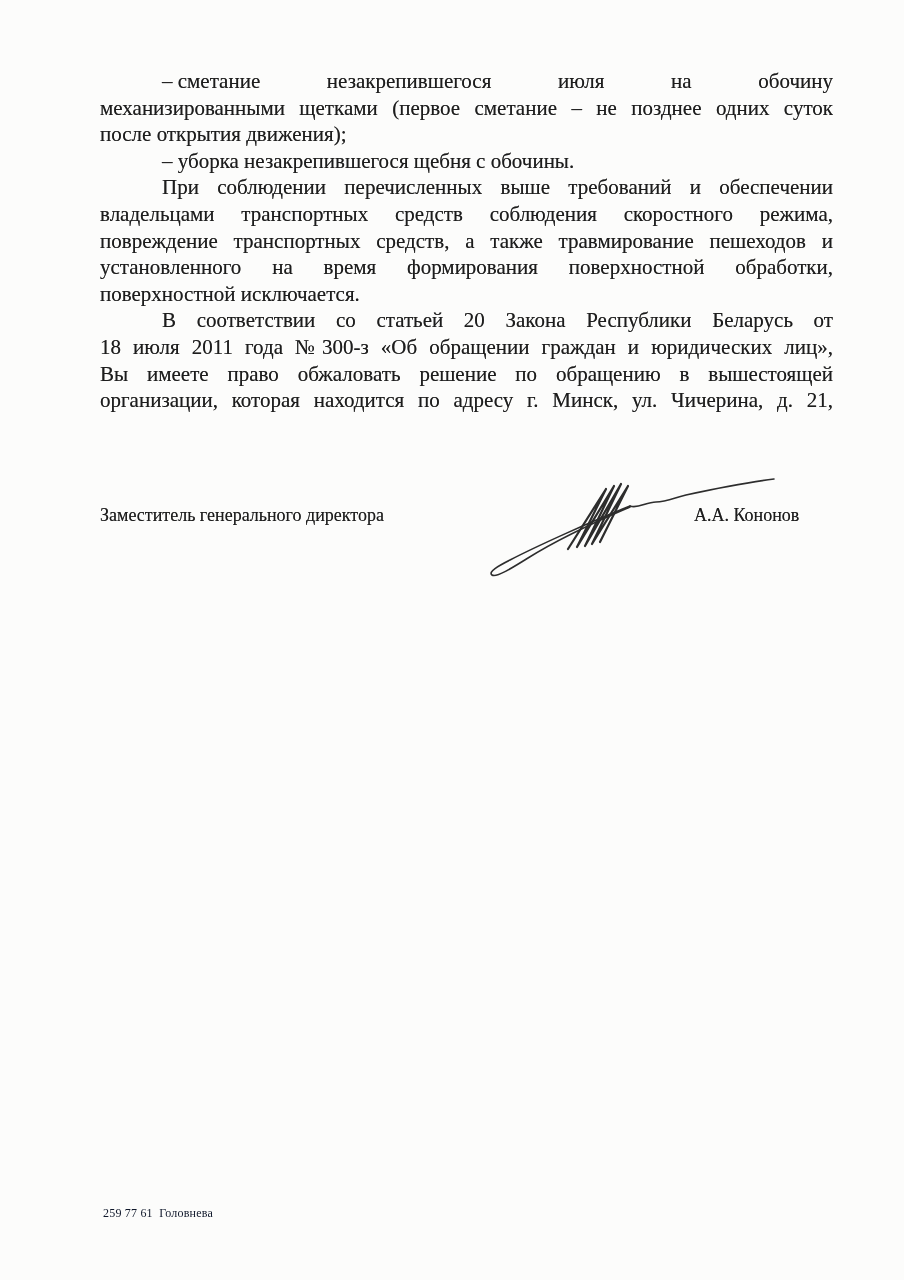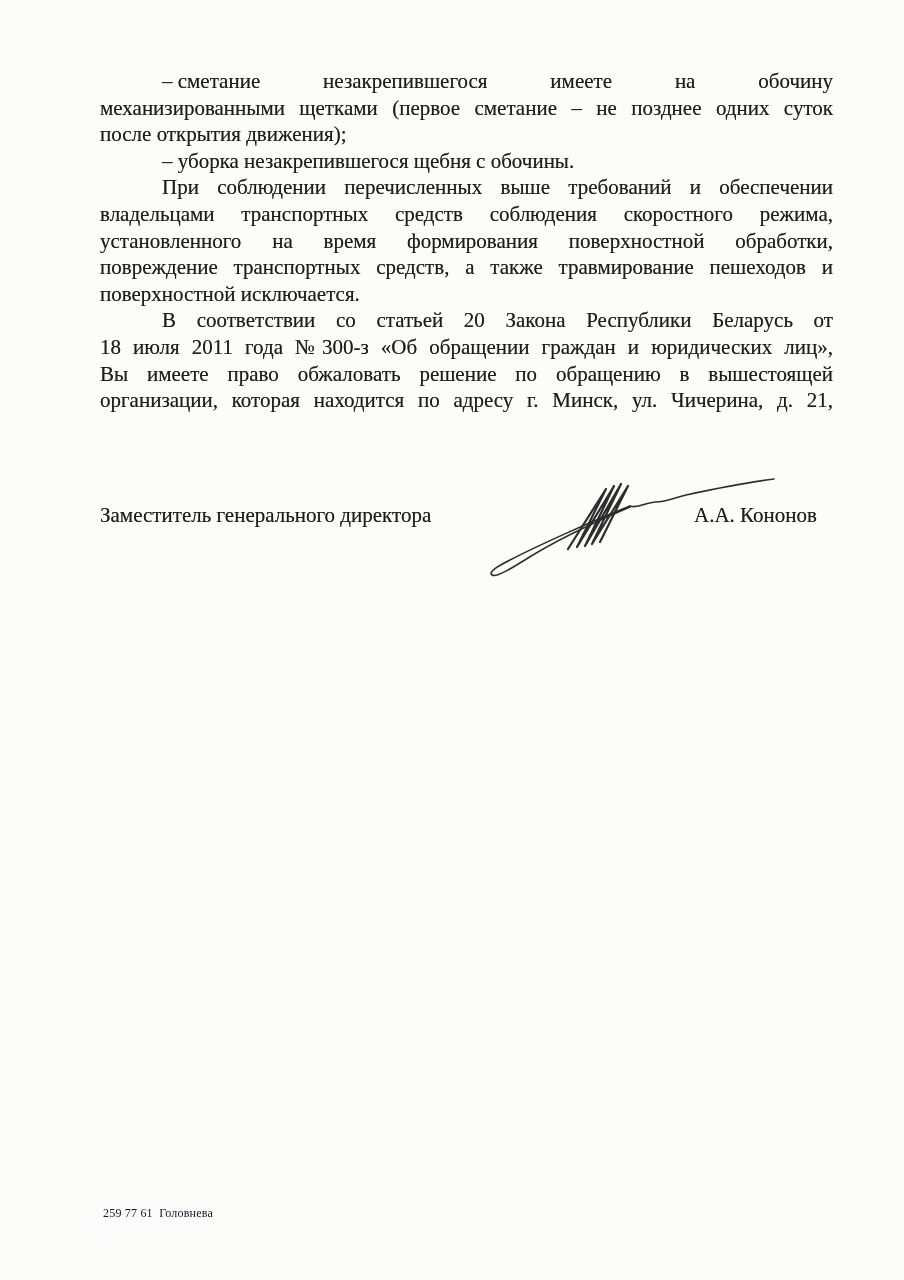--- a/index.html
+++ b/index.html
@@ -32,21 +32,21 @@
   }
   .indent { text-indent: 62px; }
   .flexline {
     display: flex;
     justify-content: space-between;
     padding-left: 62px;
   }
   .sig-title, .sig-name {
     position: absolute;
     top: 502px;
-    font-size: 21px;
+    font-size: 18px;
     line-height: 26.6px;
     text-shadow: 0 0 0.4px rgba(20,20,20,0.6);
   }
   .sig-title { left: 100px; }
   .sig-name  { left: 694px; }
   .signature-svg {
     position: absolute;
     left: 480px;
     top: 452px;
     width: 310px;
@@ -65,33 +65,33 @@
 </head>
 <body>
 
 <div class="page">
 
   <div class="body-text">
 
     <div class="line flexline">
       <span>– сметание</span>
       <span>незакрепившегося</span>
-      <span>имеете</span>
+      <span>июля</span>
       <span>на</span>
       <span>обочину</span>
     </div>
     <div class="line fill">механизированными щетками (первое сметание – не позднее одних суток</div>
     <div class="line">после открытия движения);</div>
 
     <div class="line indent">– уборка незакрепившегося щебня с обочины.</div>
 
     <div class="line fill indent">При соблюдении перечисленных выше требований и обеспечении</div>
     <div class="line fill">владельцами транспортных средств соблюдения скоростного режима,</div>
+    <div class="line fill">повреждение транспортных средств, а также травмирование пешеходов и</div>
     <div class="line fill">установленного на время формирования поверхностной обработки,</div>
-    <div class="line fill">повреждение транспортных средств, а также травмирование пешеходов и</div>
     <div class="line">поверхностной исключается.</div>
 
     <div class="line fill indent">В соответствии со статьей 20 Закона Республики Беларусь от</div>
     <div class="line fill">18 июля 2011 года №300-з «Об обращении граждан и юридических лиц»,</div>
     <div class="line fill">Вы имеете право обжаловать решение по обращению в вышестоящей</div>
     <div class="line fill">организации, которая находится по адресу г. Минск, ул. Чичерина, д. 21,</div>
 
   </div>
 
   <span class="sig-title">Заместитель генерального директора</span>

